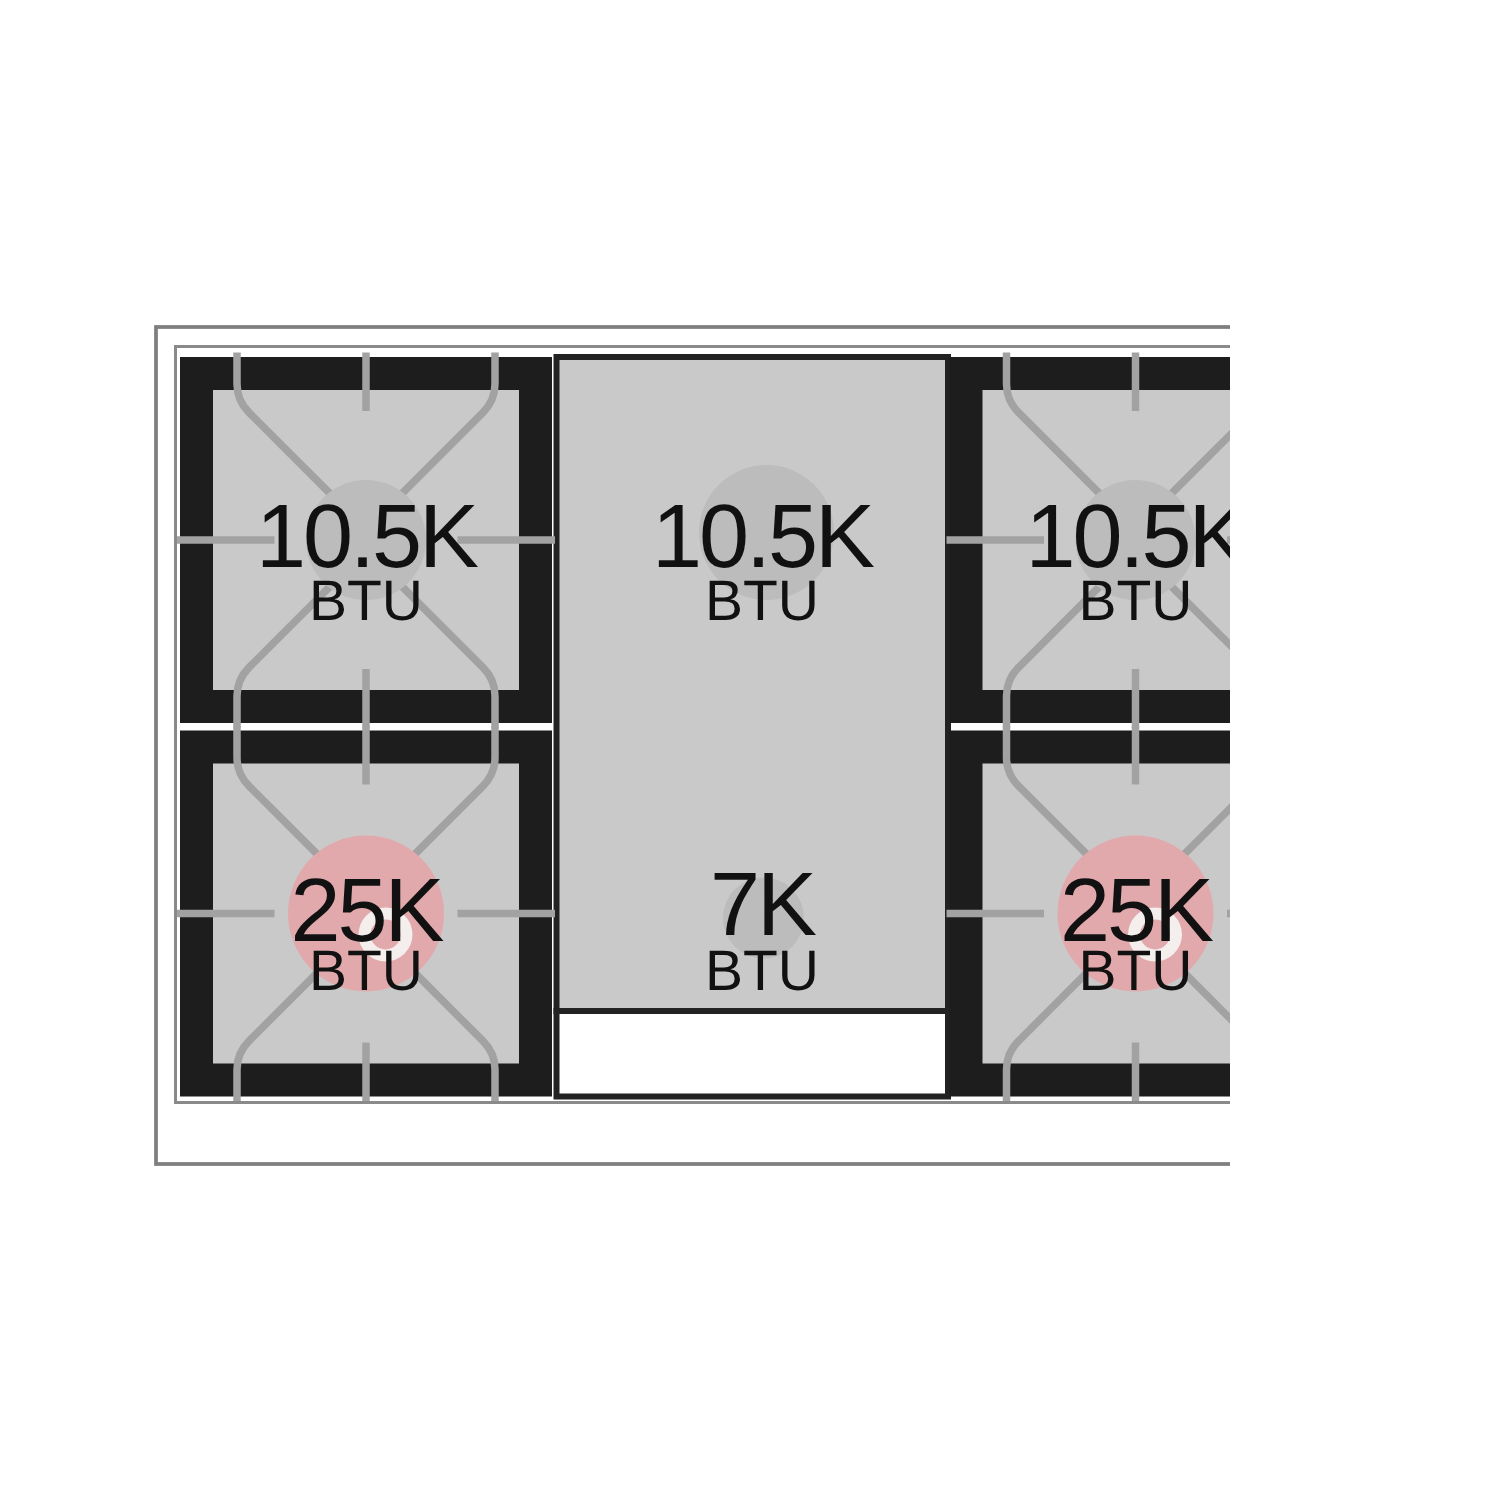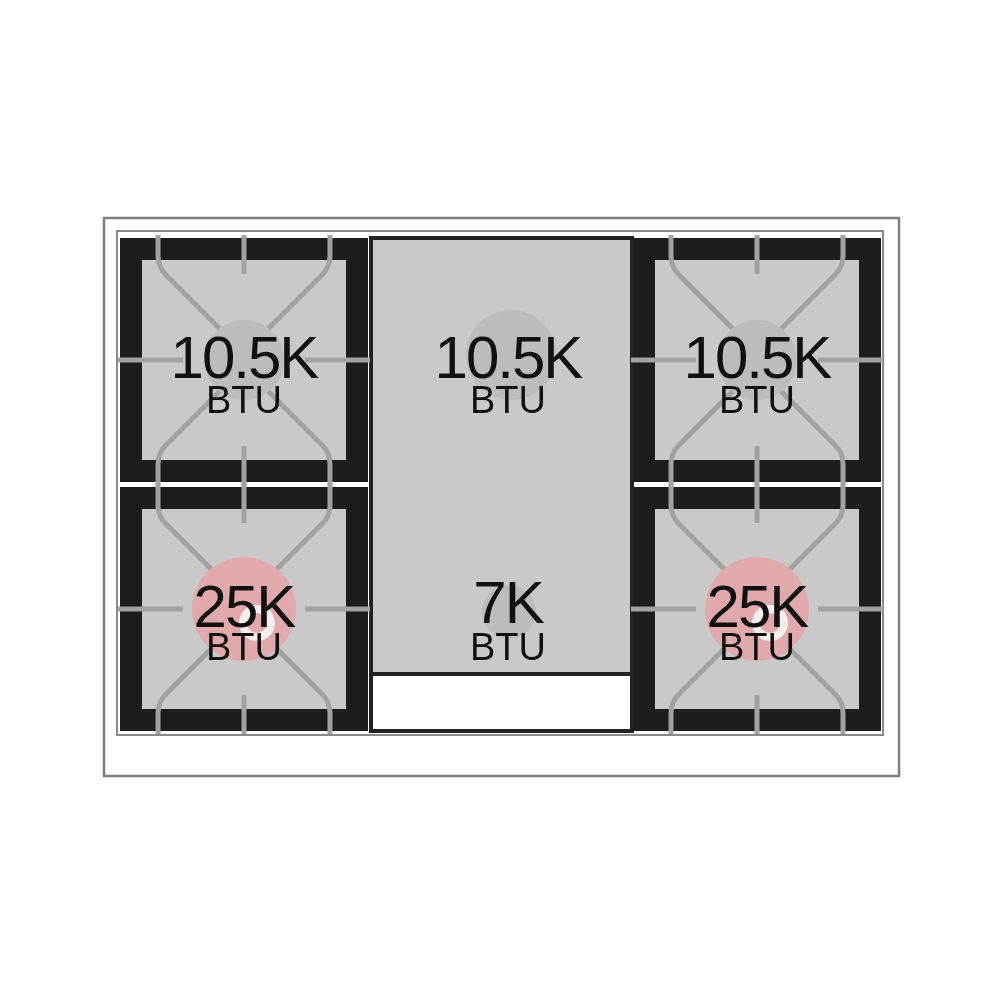--- a/index.html
+++ b/index.html
@@ -3,21 +3,21 @@
 <meta charset="utf-8">
 <style>
   html, body {
     margin: 0;
     padding: 0;
     background: #ffffff;
     font-family: "Liberation Sans", sans-serif;
   }
   .stage {
     position: relative;
-    width: 1000px;
+    width: 820px;
     height: 1000px;
     background: #ffffff;
     overflow: hidden;
   }
   svg { display: block; }
   .frame-outer { fill: none; stroke: #7f7f7f; stroke-width: 2.5; }
   .frame-inner { fill: #ffffff; stroke: #8a8a8a; stroke-width: 2; }
   .module-black { fill: #1d1d1d; }
   .module-gray  { fill: #c9c9c9; }
   .center-gray  { fill: #c9c9c9; stroke: #222222; stroke-width: 4; }

